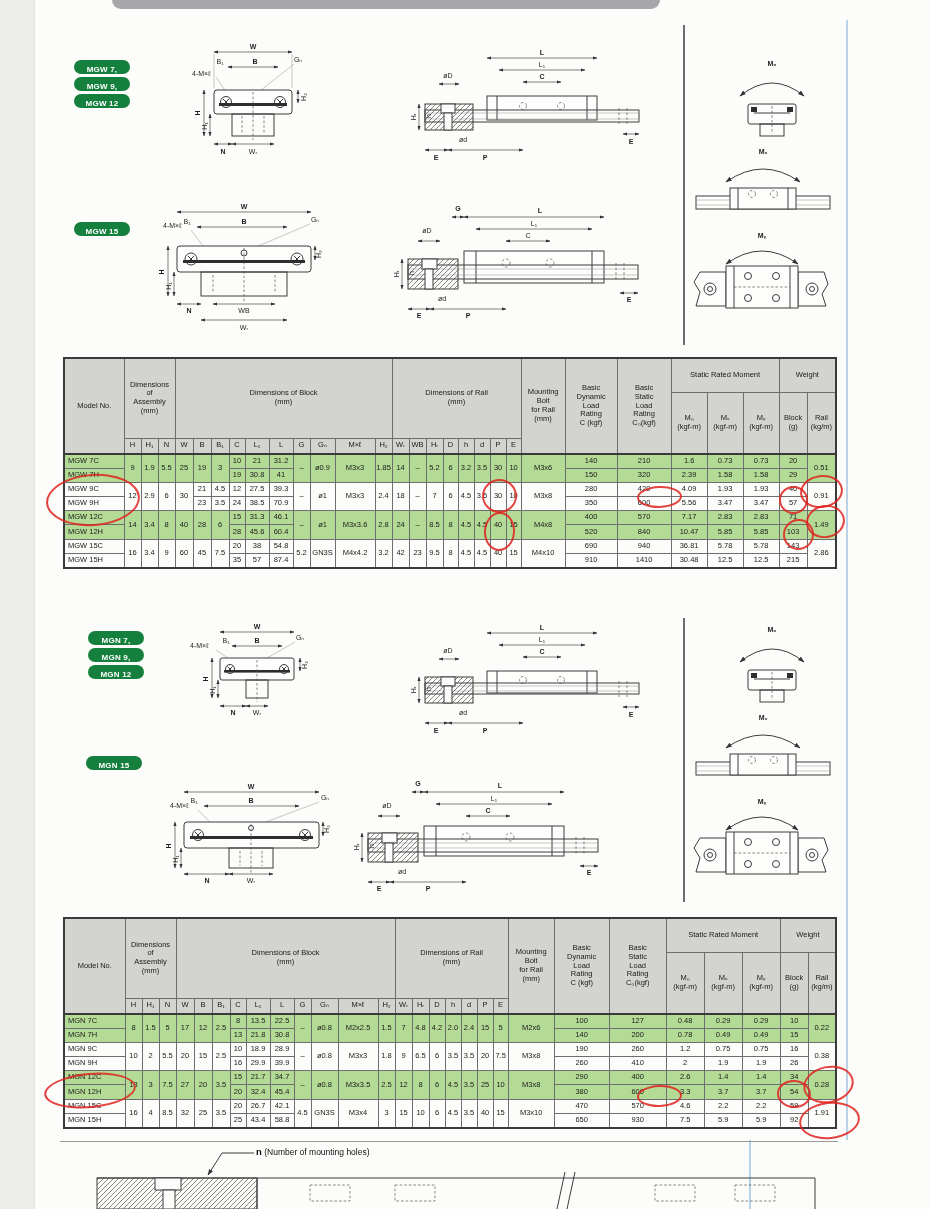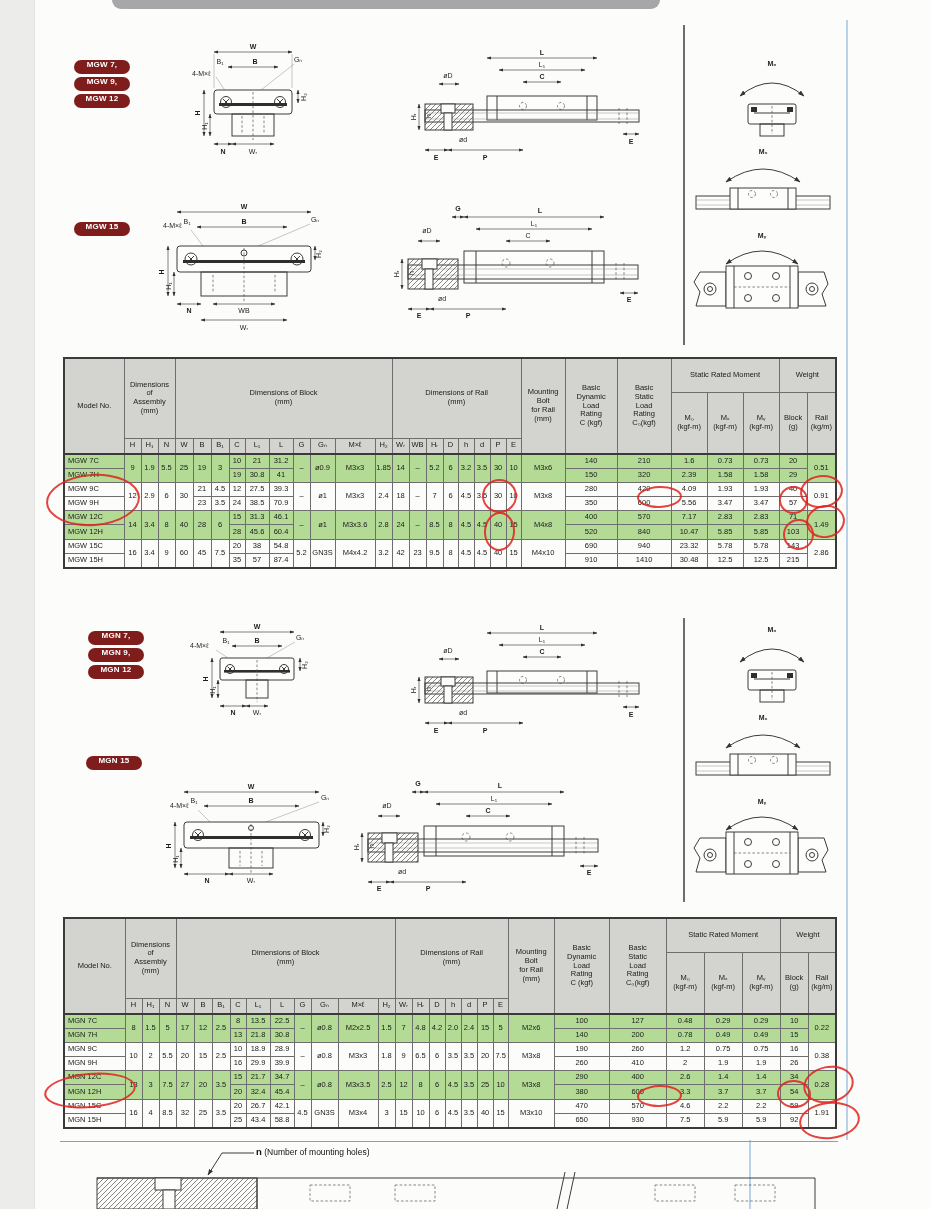--- a/index.html
+++ b/index.html
@@ -3,22 +3,22 @@
 <meta charset="utf-8">
 <style>
   html,body{margin:0;padding:0;background:#d8d8d6;}
   .page{position:relative;width:930px;height:1209px;background:#fcfcfa;overflow:hidden;
         font-family:"Liberation Sans","DejaVu Sans",sans-serif;color:#1a1a1a;}
   .lstrip{position:absolute;left:0;top:0;width:34px;height:1209px;background:#ececea;border-right:1px solid #e2e2e0;}
   .topbar{position:absolute;left:112px;top:0;width:548px;height:9px;background:#a7a7a9;border-radius:0 0 9px 9px;}
   .vblue{position:absolute;width:2px;background:#b9d2e8;}
   .vdark{position:absolute;width:2px;background:#6d6d6d;}
   .hgrey{position:absolute;height:1px;background:#9a9a98;}
-  .pill{position:absolute;width:56px;height:14px;background:#7f1d1d;border-radius:7px;color:#fff;
-        font-size:8px;font-weight:bold;display:flex;align-items:flex-start;justify-content:center;letter-spacing:.2px;}
+  .pill{position:absolute;width:56px;height:14px;background:#15803d;border-radius:7px;color:#fff;
+        font-size:8px;font-weight:bold;display:flex;align-items:flex-end;justify-content:center;letter-spacing:.2px;}
   .redmark{position:absolute;border:2.4px solid rgba(222,35,30,.85);border-radius:50%;}
   svg.draw{position:absolute;overflow:visible;}
   svg.draw text{font-size:7px;fill:#1d1d1d;font-family:"Liberation Sans","DejaVu Sans",sans-serif;}
   .d{stroke:#3c3c3c;stroke-width:1;fill:none}
   .df{stroke:#3c3c3c;stroke-width:1;fill:#fdfdfc}
   .dm{stroke:#4a4a4a;stroke-width:.7;fill:none}
   .dt{stroke:#909090;stroke-width:.5}
   .dd{stroke:#555;stroke-width:.7;fill:none;stroke-dasharray:2.6 2}
   .bk{fill:#2e2e2e;stroke:none}
   table.spec{position:absolute;left:63px;width:772px;border-collapse:collapse;table-layout:fixed;
@@ -506,21 +506,21 @@
             <td rowspan="2">23</td>
             <td rowspan="2">9.5</td>
             <td rowspan="2">8</td>
             <td rowspan="2">4.5</td>
             <td rowspan="2">4.5</td>
             <td rowspan="2">40</td>
             <td rowspan="2">15</td>
             <td rowspan="2">M4x10</td>
             <td>690</td>
             <td>940</td>
-            <td>23.32</td>
+            <td>36.81</td>
             <td>5.78</td>
             <td>5.78</td>
             <td>143</td>
             <td rowspan="2">2.86</td>
           </tr>
           <tr>
             <td class="model">MGW 15H</td>
             <td>35</td>
             <td>57</td>
             <td>87.4</td>

